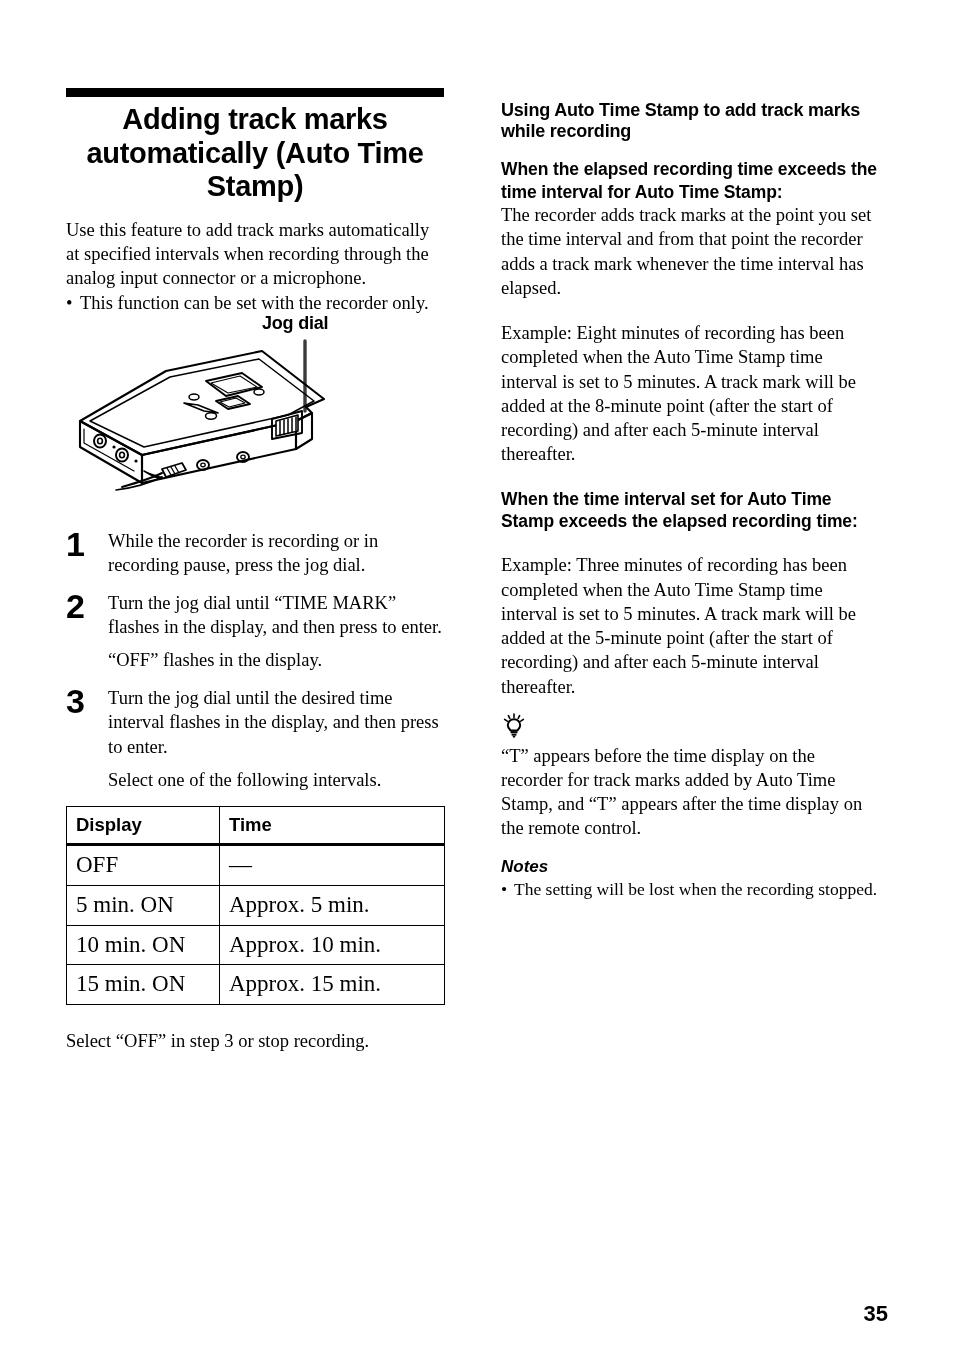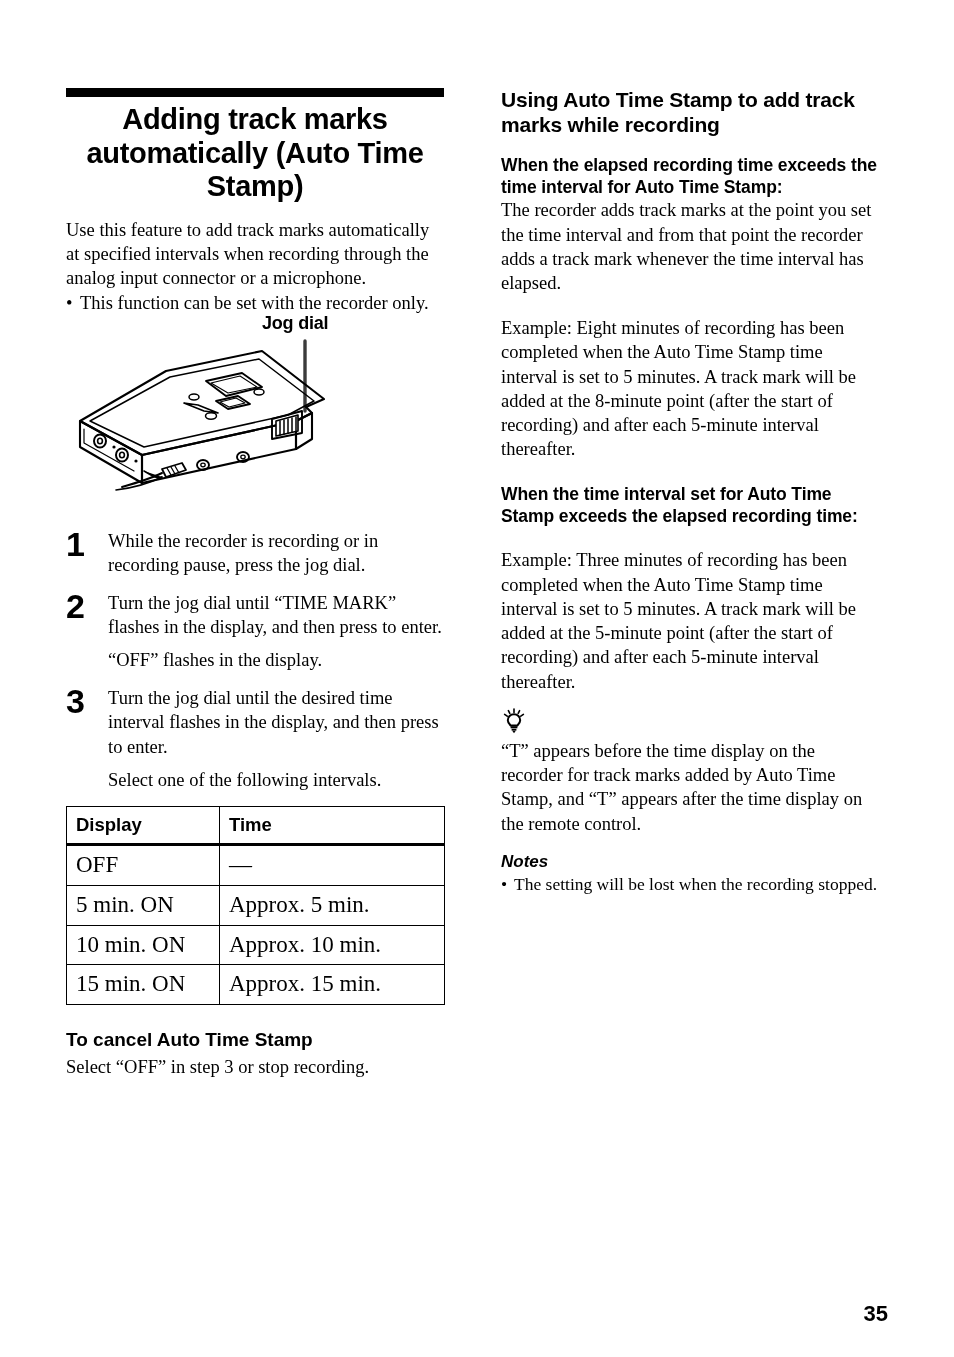--- a/index.html
+++ b/index.html
@@ -47,24 +47,24 @@
     font-size: 29px;
     line-height: 1.16;
     letter-spacing: -0.3px;
     margin: 0 0 14px 0;
     padding: 0;
     text-align: center;
   }
   h2.section-title {
     font-family: "Liberation Sans", "DejaVu Sans", sans-serif;
     font-weight: bold;
-    font-size: 21px;
+    font-size: 18px;
     line-height: 1.18;
     letter-spacing: -0.2px;
-    margin: 0 0 16px 0;
+    margin: 12px 0 16px 0;
     padding: 0;
   }
   h3.sub-head {
     font-family: "Liberation Sans", "DejaVu Sans", sans-serif;
     font-weight: bold;
     font-size: 17.5px;
     line-height: 1.28;
     letter-spacing: -0.1px;
     margin: 0;
     padding: 0;
@@ -372,21 +372,20 @@
           <td>Approx. 10 min.</td>
         </tr>
         <tr>
           <td>15 min.  ON</td>
           <td>Approx. 15 min.</td>
         </tr>
       </tbody>
     </table>
 
     <div class="cancel-block">
-      <h3 class="minor-head">To cancel Auto Time Stamp</h3>
       <p class="body">Select “OFF” in step 3 or stop recording.</p>
     </div>
 
   </div>
 
   <div class="col-right">
 
     <h2 class="section-title">Using Auto Time Stamp to add track marks while recording</h2>
 
     <h3 class="sub-head">When the elapsed recording time exceeds the time interval for Auto Time Stamp:</h3>

